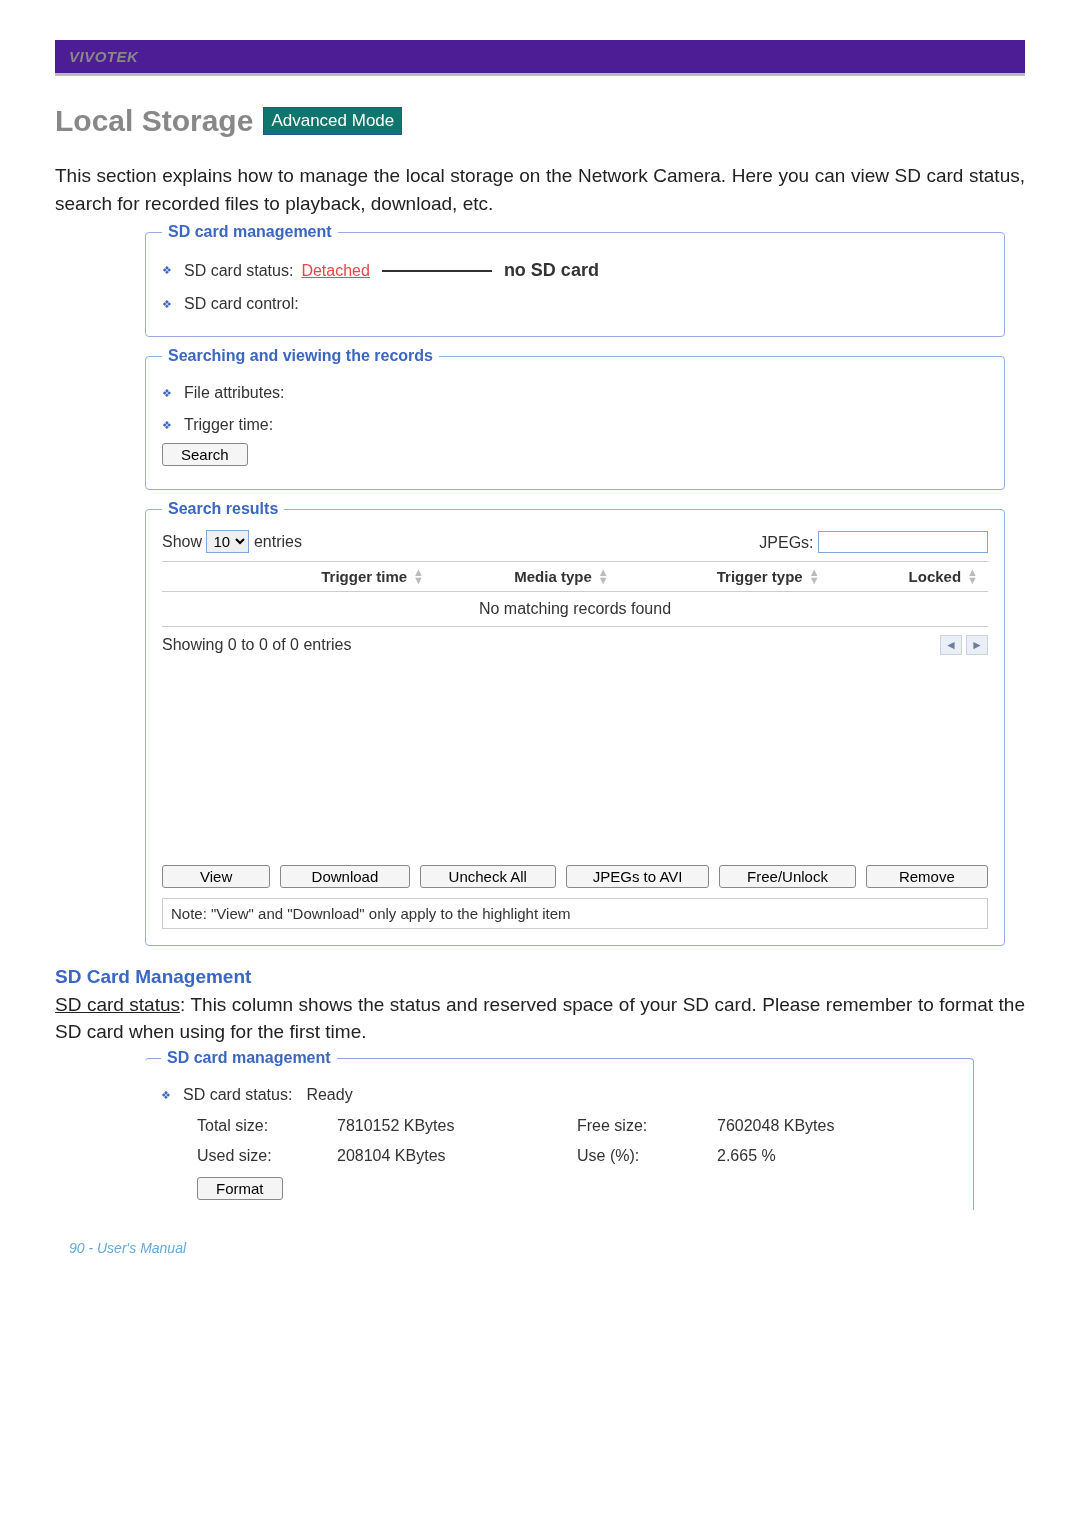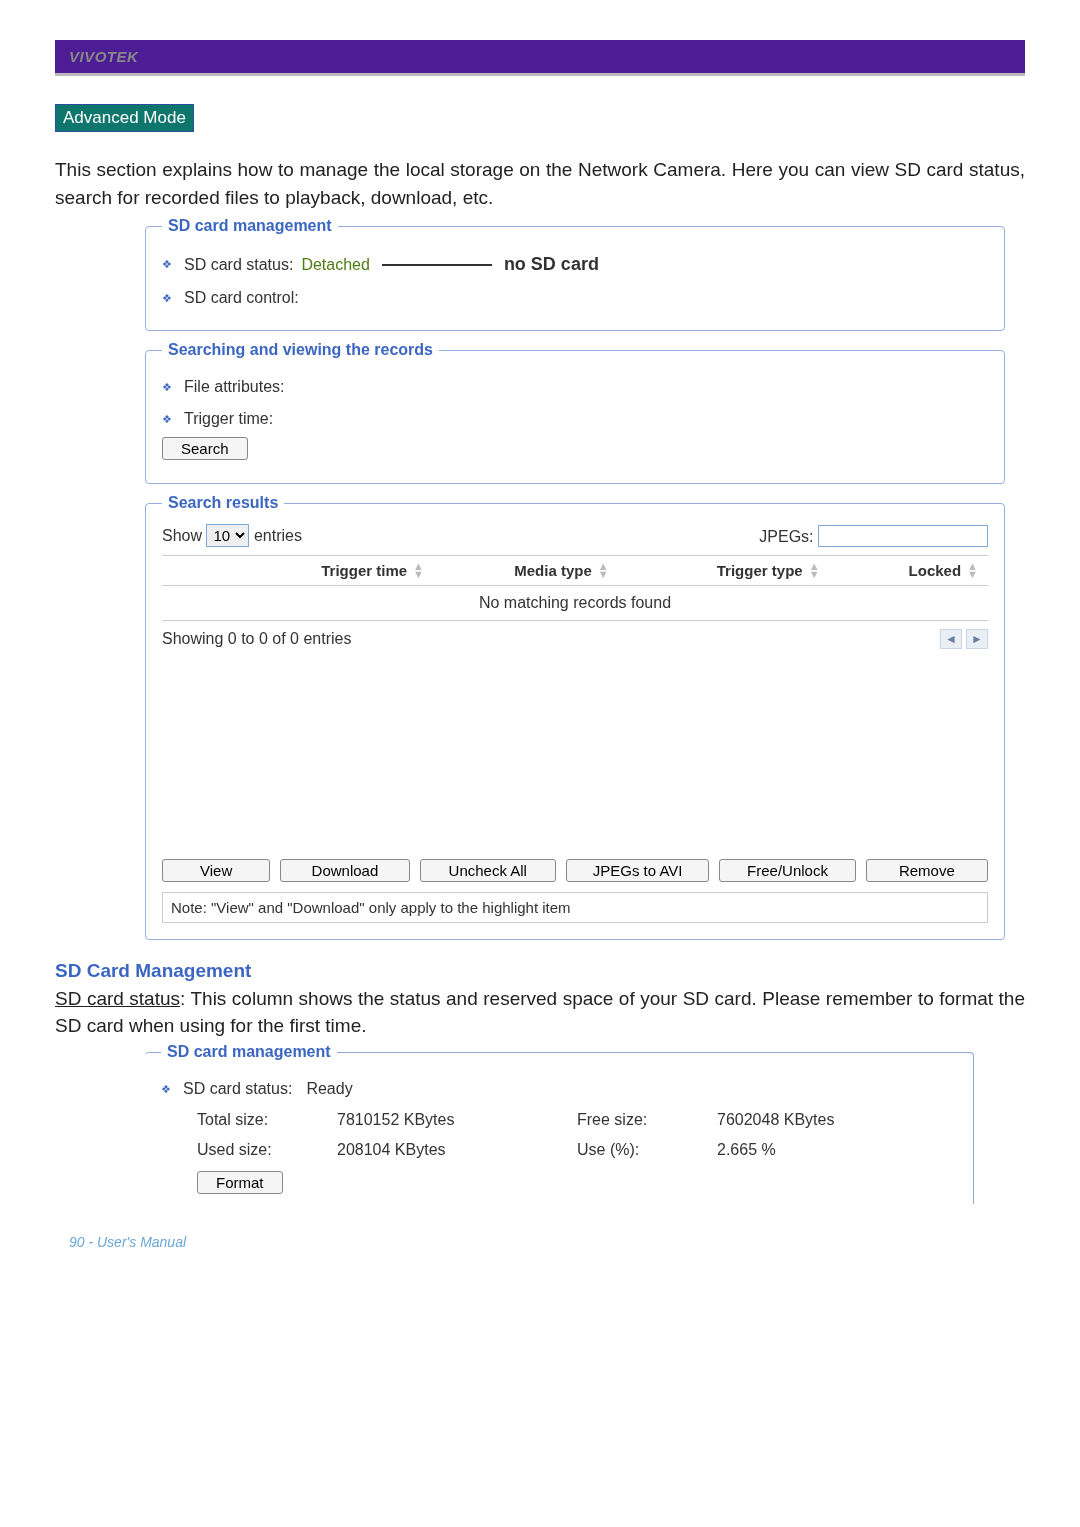--- a/index.html
+++ b/index.html
@@ -81,21 +81,21 @@
     font-size: 11px;
     width: 14px;
     display: inline-block;
   }
   .collapse-icon {
     color: #3b66c2;
     font-size: 11px;
     width: 14px;
     display: inline-block;
   }
-  .detached { color: #4d7c0f; }
+  .detached { color: #ef4444; text-decoration: underline; }
   .annot-line {
     border-top: 2px solid #333;
     flex: 0 0 110px;
     height: 0;
     margin: 0 4px;
   }
   .annot-label {
     font-weight: bold;
     color: #333;
     font-size: 18px;
@@ -242,20 +242,21 @@
   }
 </style>
 </head>
 <body>
 
 <div class="page">
   <div class="header-bar">VIVOTEK</div>
   <div class="header-rule"></div>
 
   <div class="title-row">
+    <span class="page-title">Local Storage</span>
     <span class="adv-badge">Advanced Mode</span>
   </div>
 
   <p class="intro">This section explains how to manage the local storage on the Network Camera. Here you can view SD card status, search for recorded files to playback, download, etc.</p>
 
   <div class="panel-wrap">
 
     <fieldset class="group">
       <legend>SD card management</legend>
       <div class="row">

